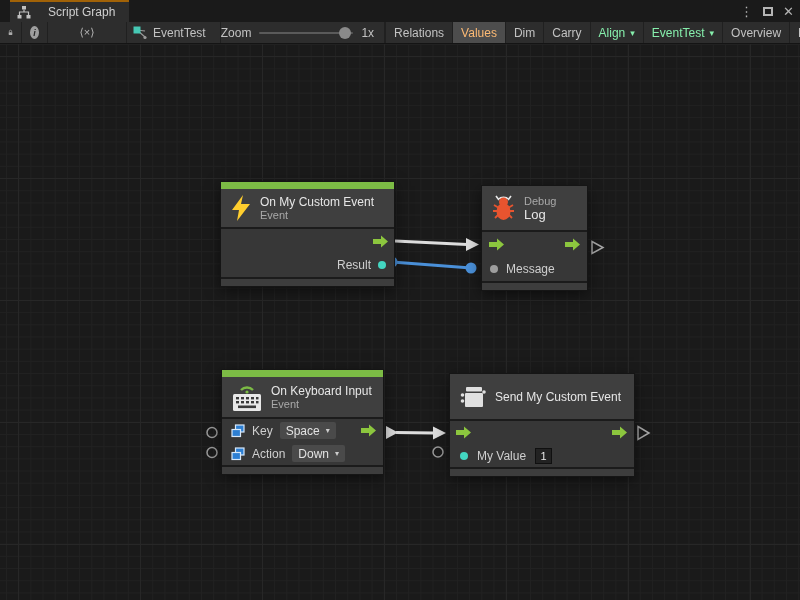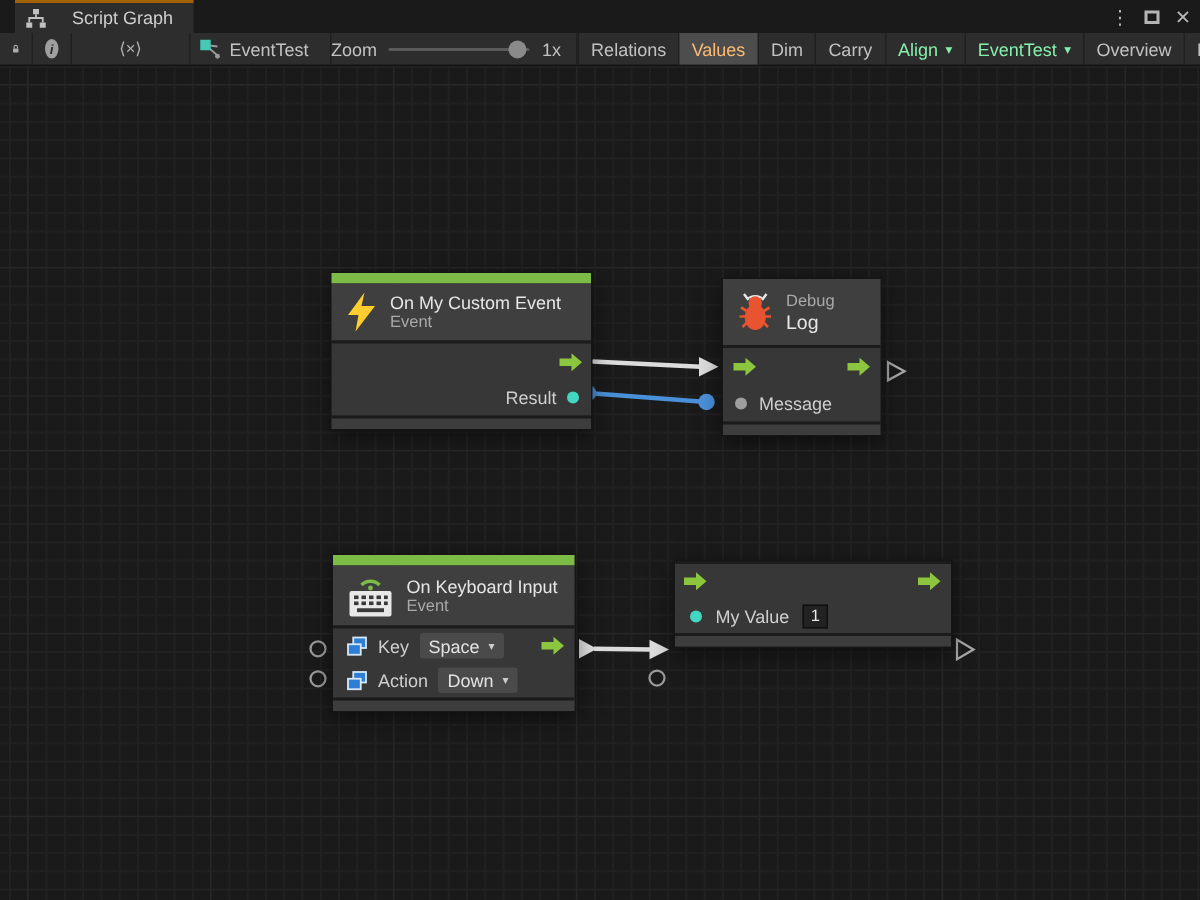--- a/index.html
+++ b/index.html
@@ -299,20 +299,30 @@
           <span class="dropdown">
             <span>Down</span>
             <span class="dd">▾</span>
           </span>
         </div>
       </div>
       <div class="nfoot"></div>
     </div>
 
     <div class="node" id="node-send">
+      <div class="nhead">
+        <svg width="26" height="26" viewBox="0 0 26 26">
+          <rect x="6" y="3" width="16" height="4.5" rx="1" fill="#e0e0e0"></rect>
+          <rect x="5" y="9" width="18" height="14" rx="1" fill="#e0e0e0"></rect>
+          <circle cx="2.5" cy="11" r="1.8" fill="#e0e0e0"></circle>
+          <circle cx="2.5" cy="17" r="1.8" fill="#e0e0e0"></circle>
+          <circle cx="24" cy="8" r="1.8" fill="#e0e0e0"></circle>
+        </svg>
+        <div class="ntitle">Send My Custom Event</div>
+      </div>
       <div class="nbody">
         <div class="row row1">
           <svg width="17" height="13" viewBox="0 0 17 13">
             <polygon points="1,4 9,4 9,0.5 16,6.5 9,12.5 9,9 1,9" fill="#8cc63e"></polygon>
           </svg>
           <svg width="17" height="13" viewBox="0 0 17 13">
             <polygon points="1,4 9,4 9,0.5 16,6.5 9,12.5 9,9 1,9" fill="#8cc63e"></polygon>
           </svg>
         </div>
         <div class="row row2">

